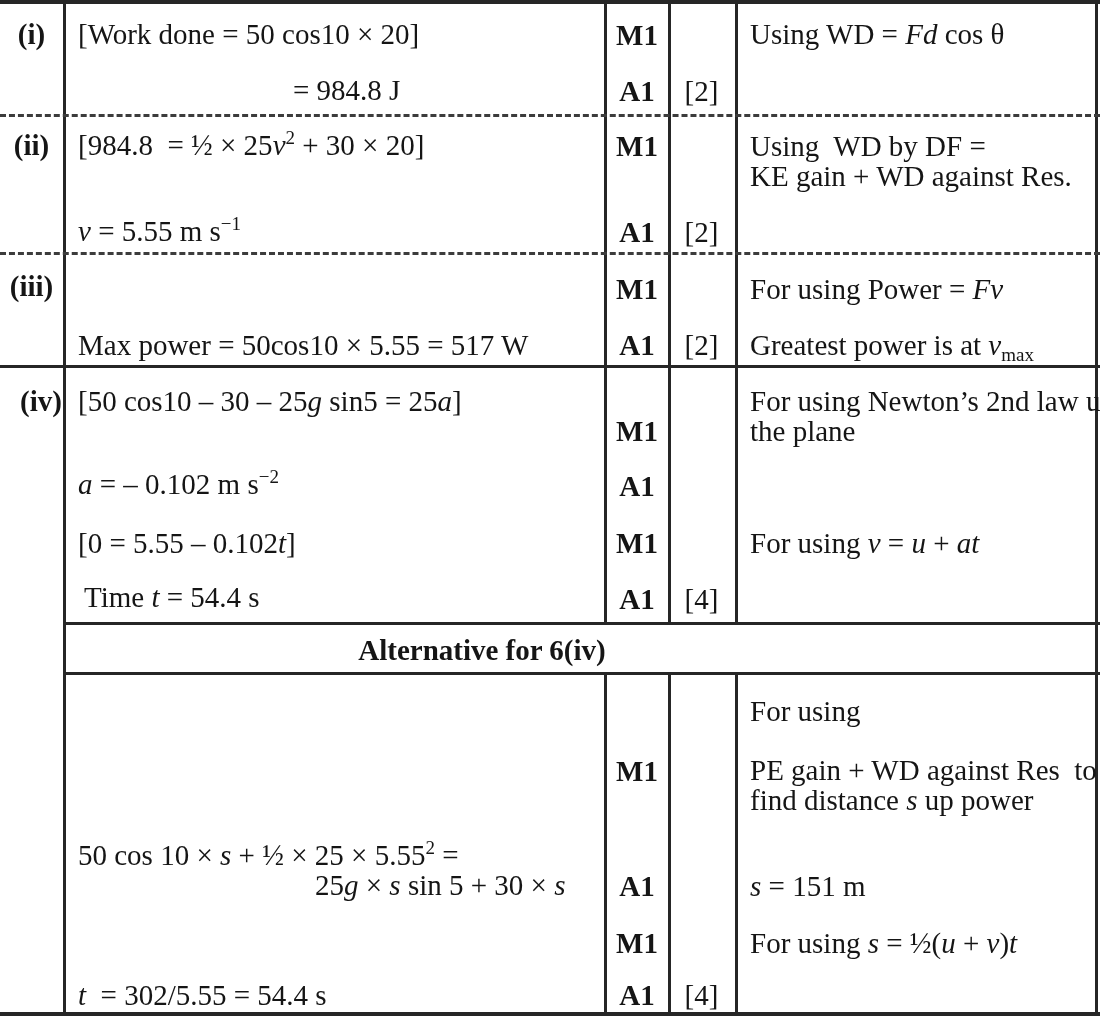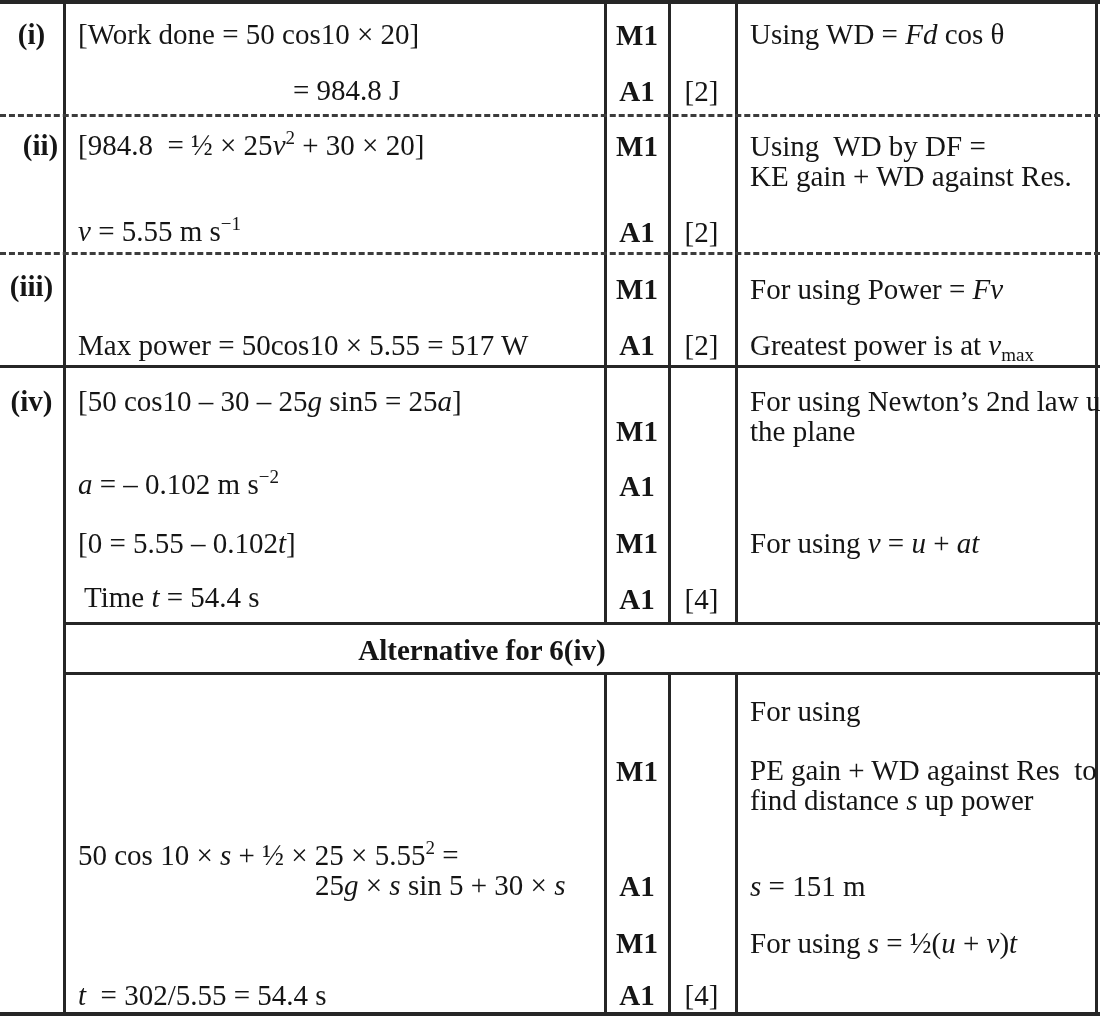--- a/index.html
+++ b/index.html
@@ -41,38 +41,38 @@
   <div class="hl" style="left:63px;top:672px;width:1037px;height:3px"></div>
 
   <div class="line bold ctr" style="left:0;top:19px;width:63px"><span>(i)</span></div>
   <div class="line" style="left:78px;top:19px"><span>[Work done = 50 cos10 × 20]</span></div>
   <div class="line" style="left:293px;top:75px"><span>= 984.8 J</span></div>
   <div class="line bold ctr" style="left:604px;top:20px;width:66px"><span>M1</span></div>
   <div class="line bold ctr" style="left:604px;top:76px;width:66px"><span>A1</span></div>
   <div class="line ctr" style="left:668px;top:76px;width:67px"><span>[2]</span></div>
   <div class="line" style="left:750px;top:19px"><span>Using WD = </span><span class="it">Fd</span><span> cos θ</span></div>
 
-  <div class="line bold ctr" style="left:0;top:130px;width:81px"><span>(ii)</span></div>
+  <div class="line bold ctr" style="left:0;top:130px;width:63px"><span>(ii)</span></div>
   <div class="line" style="left:78px;top:130px"><span>[984.8&nbsp; = ½ × 25</span><span class="it">v</span><span class="sup">2</span><span> + 30 × 20]</span></div>
   <div class="line" style="left:78px;top:216px"><span class="it">v</span><span> = 5.55 m s</span><span class="sup">−1</span></div>
   <div class="line bold ctr" style="left:604px;top:131px;width:66px"><span>M1</span></div>
   <div class="line bold ctr" style="left:604px;top:217px;width:66px"><span>A1</span></div>
   <div class="line ctr" style="left:668px;top:217px;width:67px"><span>[2]</span></div>
   <div class="line" style="left:750px;top:161px"><span>KE gain + WD against Res.</span></div>
   <div class="line" style="left:750px;top:131px"><span>Using&nbsp; WD by DF =</span></div>
 
   <div class="line bold ctr" style="left:0;top:271px;width:63px"><span>(iii)</span></div>
   <div class="line" style="left:78px;top:330px"><span>Max power = 50cos10 × 5.55 = 517 W</span></div>
   <div class="line bold ctr" style="left:604px;top:274px;width:66px"><span>M1</span></div>
   <div class="line bold ctr" style="left:604px;top:330px;width:66px"><span>A1</span></div>
   <div class="line ctr" style="left:668px;top:330px;width:67px"><span>[2]</span></div>
   <div class="line" style="left:750px;top:274px"><span>For using Power = </span><span class="it">Fv</span></div>
   <div class="line" style="left:750px;top:330px"><span>Greatest power is at </span><span class="it">v</span><span class="sub">max</span></div>
 
-  <div class="line bold ctr" style="left:0;top:386px;width:63px"><span>(iv)</span></div>
+  <div class="line bold ctr" style="left:0;top:386px;width:82px"><span>(iv)</span></div>
   <div class="line" style="left:78px;top:386px"><span>[50 cos10 – 30 – 25</span><span class="it">g</span><span> sin5 = 25</span><span class="it">a</span><span>]</span></div>
   <div class="line" style="left:78px;top:469px"><span class="it">a</span><span> = – 0.102 m s</span><span class="sup">−2</span></div>
   <div class="line" style="left:78px;top:528px"><span>[0 = 5.55 – 0.102</span><span class="it">t</span><span>]</span></div>
   <div class="line" style="left:84px;top:582px"><span>Time </span><span class="it">t</span><span> = 54.4 s</span></div>
   <div class="line bold ctr" style="left:604px;top:416px;width:66px"><span>M1</span></div>
   <div class="line bold ctr" style="left:604px;top:471px;width:66px"><span>A1</span></div>
   <div class="line bold ctr" style="left:604px;top:528px;width:66px"><span>M1</span></div>
   <div class="line bold ctr" style="left:604px;top:584px;width:66px"><span>A1</span></div>
   <div class="line ctr" style="left:668px;top:584px;width:67px"><span>[4]</span></div>
   <div class="line" style="left:750px;top:386px"><span>For using Newton’s 2nd law up</span></div>

